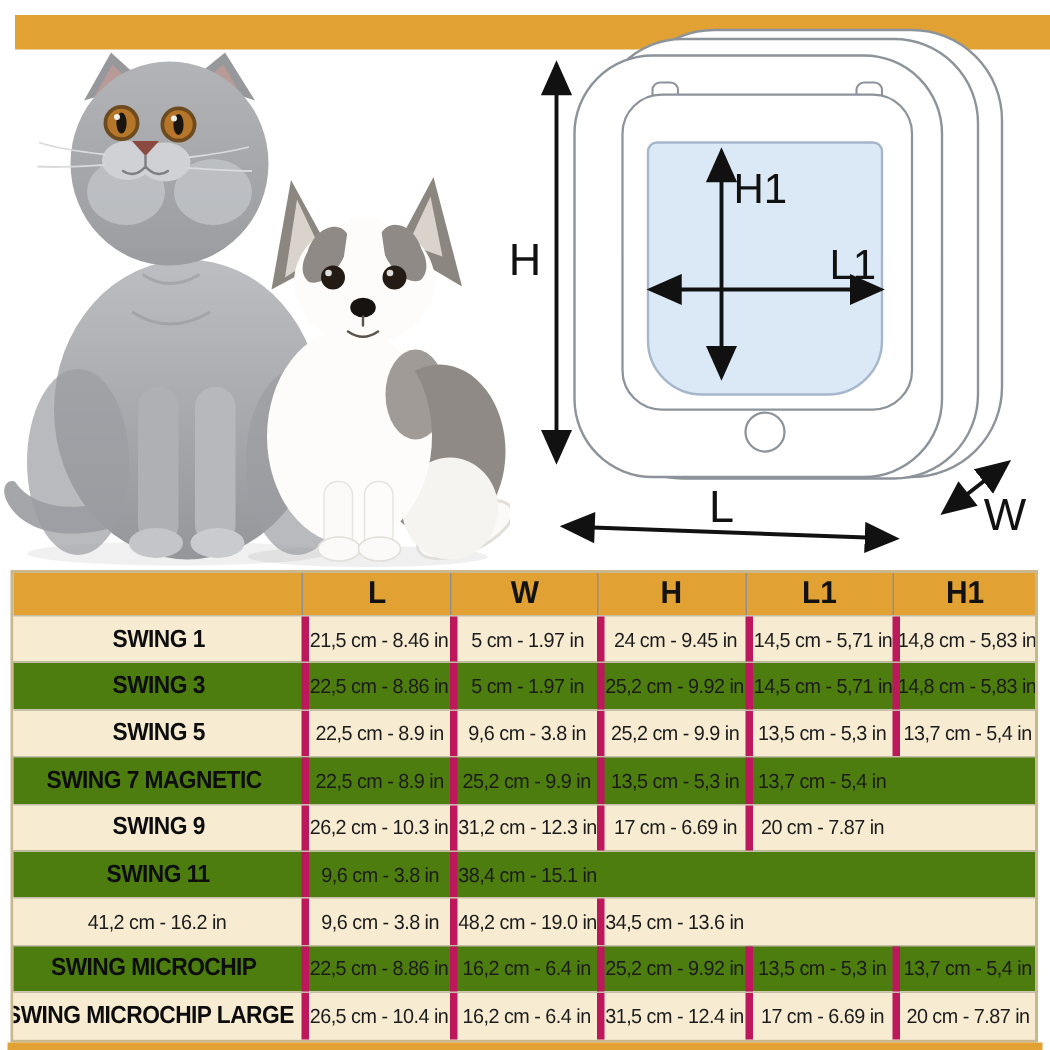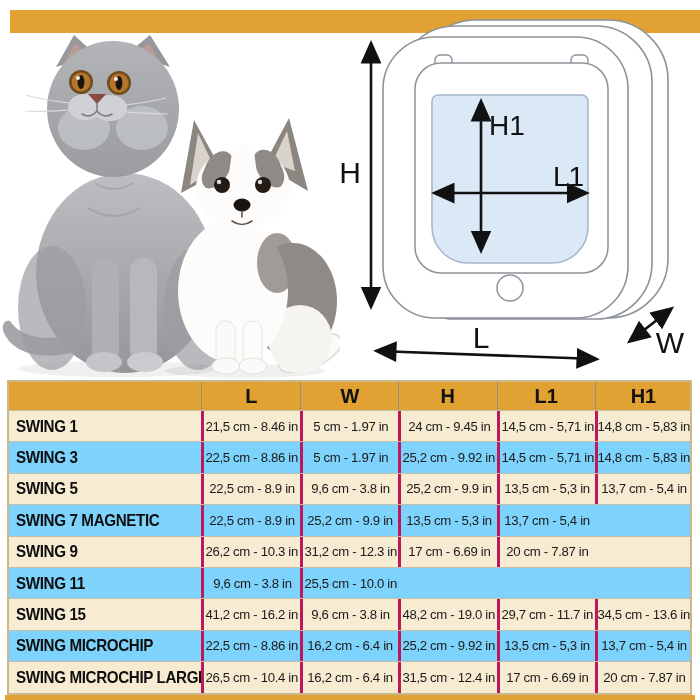--- a/index.html
+++ b/index.html
@@ -15,25 +15,25 @@
 
   
   .size-table { position:absolute; left:7px; top:380px; width:685px; border:2px solid #c9b88e; background:#fff; }
   .thead { display:grid; grid-template-columns:192px 99px 98px 99px 98px 95px; height:28px; background:#e2a133; }
   .thead .hcell { display:flex; align-items:center; justify-content:center;
                   font-weight:bold; font-size:21px; color:#121212; }
   .thead .hcell + .hcell { border-left:1px solid #8f8f8f; }
   .hcell span { transform:scaleX(.95); }
 
   .trow { display:grid; grid-template-columns:192px 99px 98px 99px 98px 95px; height:31.4px;
-          border-top:1px solid #c6bda9; background:#7dd3fc; }
+          border-top:1px solid #c6bda9; background:#4d7c0f; }
   .trow.alt { background:#f7ecd2; }
   .cell { display:flex; align-items:center; overflow:hidden; white-space:nowrap; }
-  .cell + .cell { border-left:3px solid #be185d; }
-  .cell.model { padding-left:7px; }
+  .cell + .cell { border-left:5px solid #be185d; }
+  .cell.model { padding-left:7px;justify-content:center; }
   .cell.model span { font-weight:bold; font-size:16.5px; letter-spacing:-.4px; color:#0d0d0d;
                      transform:scaleX(.92); transform-origin:left center; }
   .cell.val { justify-content:center; }
   .cell.val span { font-size:13.6px; letter-spacing:-.35px; color:#1b1b1b; transform:scaleX(.97); }
 </style>
 </head>
 <body>
 
 <div class="stage">
 
@@ -293,38 +293,32 @@
           </div>
         </div>
         <div class="trow">
           <div class="cell model">
             <span>SWING 11</span>
           </div>
           <div class="cell val">
             <span>9,6 cm - 3.8 in</span>
           </div>
           <div class="cell val">
-            <span>25,5 cm - 10.0 in</span>
-          </div>
-        </div>
-        <div class="trow alt">
-          <div class="cell model">
-            <span>SWING 15</span>
-          </div>
+            <span>38,4 cm - 15.1 in</span>
+          </div>
+        </div>
+        <div class="trow alt">
           <div class="cell val">
             <span>41,2 cm - 16.2 in</span>
           </div>
           <div class="cell val">
             <span>9,6 cm - 3.8 in</span>
           </div>
           <div class="cell val">
             <span>48,2 cm - 19.0 in</span>
-          </div>
-          <div class="cell val">
-            <span>29,7 cm - 11.7 in</span>
           </div>
           <div class="cell val">
             <span>34,5 cm - 13.6 in</span>
           </div>
         </div>
         <div class="trow">
           <div class="cell model">
             <span>SWING MICROCHIP</span>
           </div>
           <div class="cell val">

